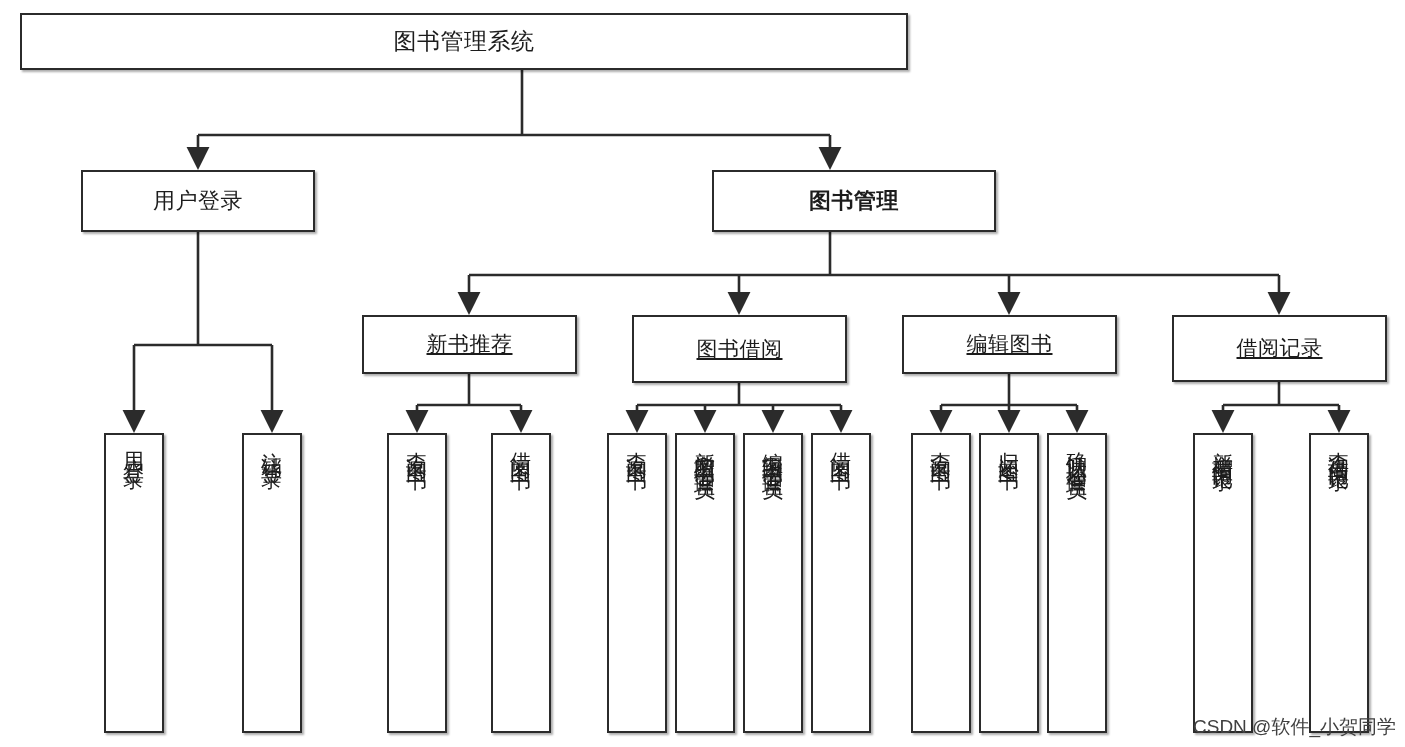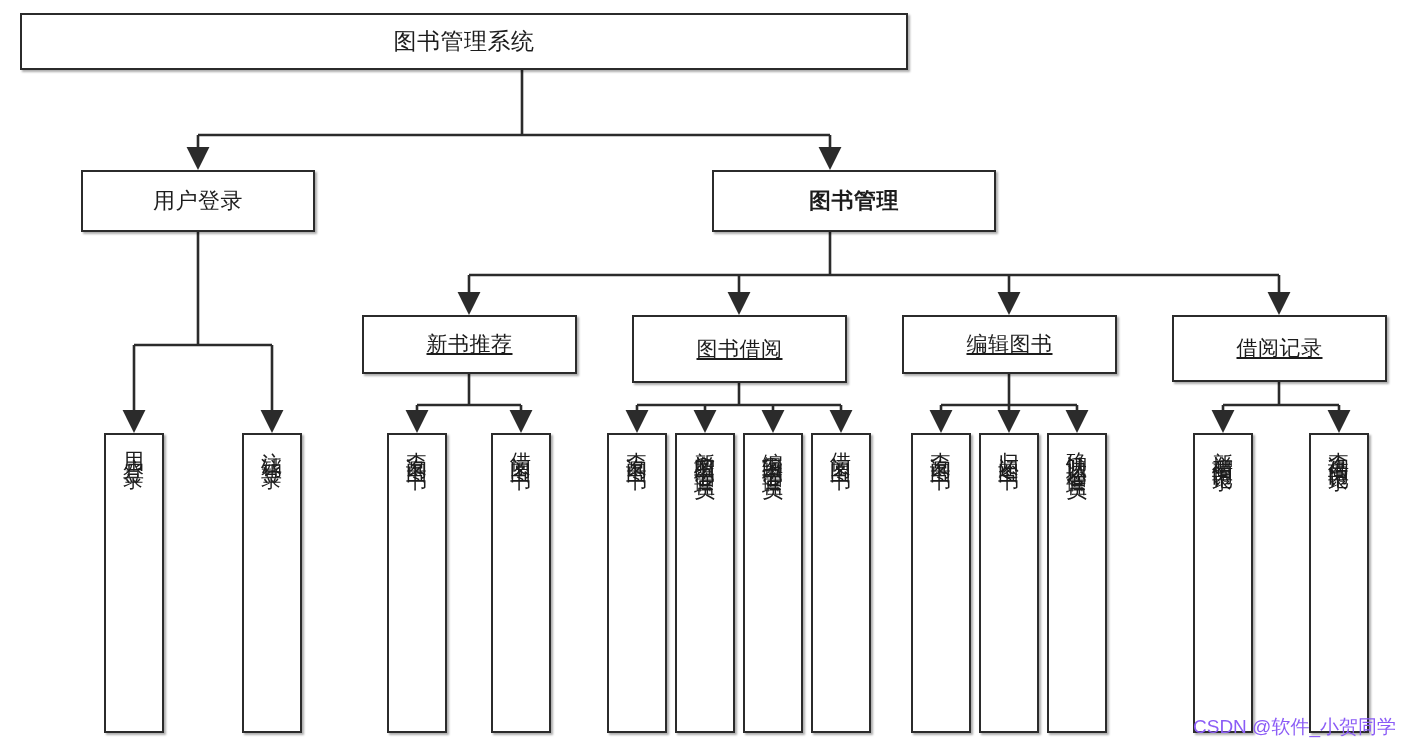--- a/index.html
+++ b/index.html
@@ -59,21 +59,21 @@
     letter-spacing: 6px;
     line-height: 1.0;
     white-space: pre;
     display: block;
   }
   .leaf.tall-text .node-label {
     letter-spacing: 4px;
   }
   .watermark {
     position: absolute;
-    color: #8b5cf6;
+    color: #404040;
     font-size: 19px;
     white-space: nowrap;
     z-index: 5;
     font-family: "Liberation Sans", "DejaVu Sans", sans-serif;
   }
 </style>
 </head>
 <body>
 
 <div id="diagram-root">

